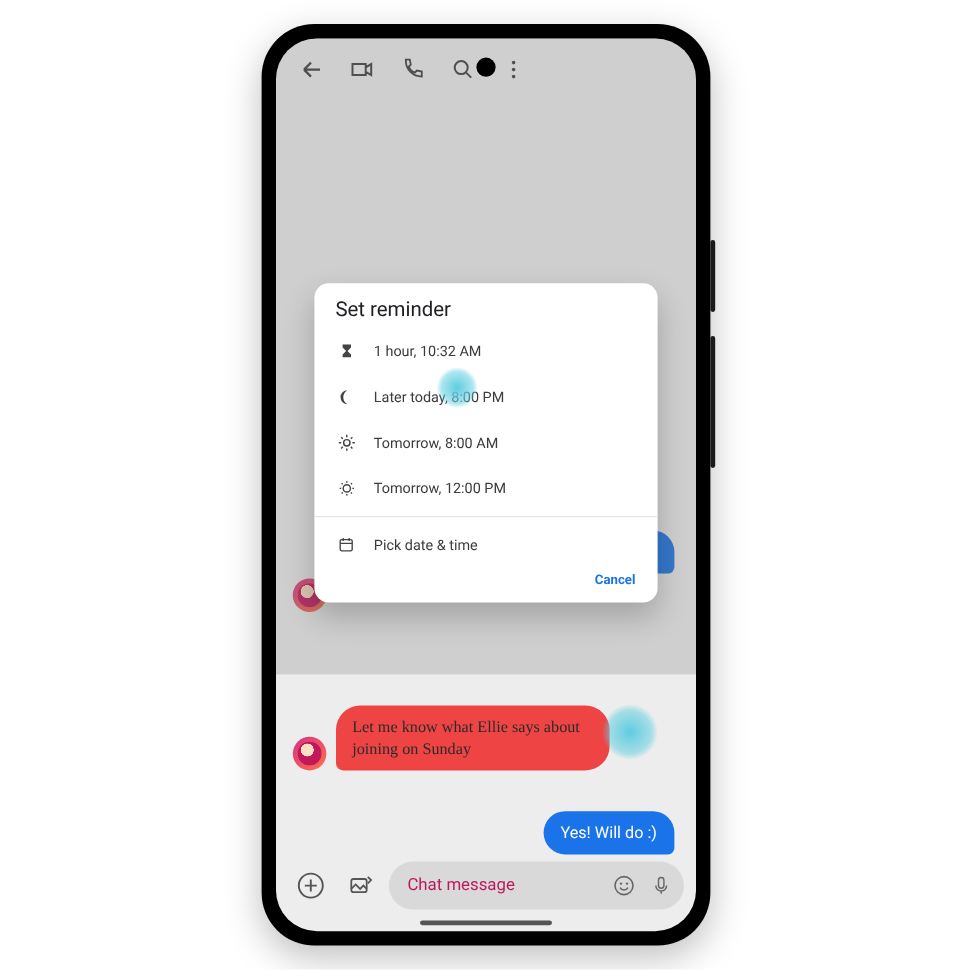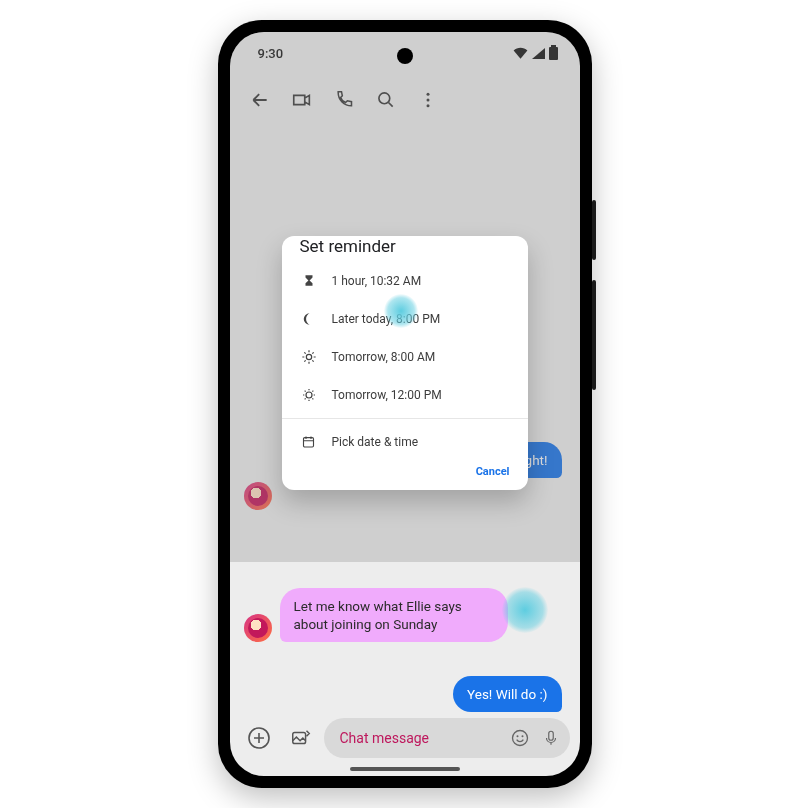--- a/index.html
+++ b/index.html
@@ -38,21 +38,21 @@
 
   .dim { position:absolute; inset:0; background: rgba(128,128,128,0.28); z-index:5; }
 
   
   .chat { position:absolute; inset:0; padding-top:94px; }
   .avatar { width:28px; height:28px; border-radius:50%; background: linear-gradient(135deg,#d63384,#ff7043); flex:none; position:relative; overflow:hidden; }
   .avatar::after{ content:""; position:absolute; inset:4px; border-radius:50%; background: radial-gradient(circle at 40% 35%, #ffe0c4 0 30%, transparent 31%), #c2185b; }
 
   .bubble { max-width: 230px; padding: 9px 14px; border-radius: 20px; font-size: 13.5px; line-height:1.35; }
   .bubble.blue { background:#1a73e8; color:#fff; border-bottom-right-radius:6px; }
-  .bubble.grey { background:#f0abfc; color:#2b2b2b; border-bottom-left-radius:6px; }
+  .bubble.grey { background:#ef4444; color:#2b2b2b; border-bottom-left-radius:6px;font-family:Liberation Serif, serif; }
 
   .sent-right { position:absolute; right:18px; top:410px; }
   .sent-right .bubble { border-radius:20px 20px 6px 20px; }
 
   .rec-1 { position:absolute; left:14px; top:450px; display:flex; gap:8px; align-items:flex-end;}
 
   .rec-2 { position:absolute; left:14px; top:556px; display:flex; gap:8px; align-items:flex-end; max-width:300px;}
   .rec-2 .bubble { max-width:228px; }
 
   .touch-hint { position:absolute; width:46px; height:46px; border-radius:50%; background: radial-gradient(circle,#5ecde0 0%, rgba(94,205,224,0.5) 55%, rgba(94,205,224,0) 72%); }
@@ -64,54 +64,42 @@
   
   .compose { position:absolute; bottom:18px; left:0; right:0; padding:0 10px; display:flex; align-items:center; gap:4px; }
   .compose .circ { width:38px; height:38px; display:flex; align-items:center; justify-content:center; color:#555; }
   .compose-field { flex:1; height:40px; background:#d9d9d9; border-radius:20px; display:flex; align-items:center; padding:0 10px 0 16px; color:#be185d; font-size:14px; gap:6px;}
   .compose-field .spacer { flex:1; }
   .nav-pill { position:absolute; bottom:5px; left:50%; transform:translateX(-50%); width:110px; height:4px; border-radius:2px; background:#555; }
 
   
   .dialog {
     position:absolute; z-index:20; left:50%; top:204px; transform:translateX(-50%);
-    width: 246px; background:#fff; border-radius:12px; box-shadow:0 12px 26px rgba(0,0,0,0.22);
-    padding: 0 0 10px;
+    width: 286px; background:#fff; border-radius:12px; box-shadow:0 12px 26px rgba(0,0,0,0.22);
+    padding: 12px 0 10px;
   }
   .dialog h3 { font-size:17px; font-weight:400; color:#202124; padding:0 18px 6px; }
   .opt { display:flex; align-items:center; gap:14px; padding:11px 18px; font-size:12px; color:#3c3c3c; position:relative; }
   .opt .oic { width:18px; display:flex; justify-content:center; color:#444; }
   .divider { height:1px; background:#e6e6e6; margin:4px 0; }
   .dialog .actions { display:flex; justify-content:flex-end; padding:4px 18px 2px; }
   .dialog .cancel { font-size:11px; color:#1a73e8; font-weight:700; }
 
   svg { display:block; }
 </style>
 </head>
 <body>
 
 <div class="device">
   <div class="side-btn b1"></div>
   <div class="side-btn b2"></div>
 
   <div class="screen">
     <div class="camera"></div>
 
-    <div class="status">
-      <span>9:30</span>
-      <span class="right">
-        <span>
-          <svg width="15" height="12" viewBox="0 0 24 18">
-              <path fill="#1a1a1a" d="M12 18L1 5c6-6 16-6 22 0L12 18z"></path>
-            </svg>
-        </span>
-        <span class="sig"></span>
-        <span class="batt"></span>
-      </span>
-    </div>
 
     <div class="appbar">
       <div class="ic">
         <svg width="20" height="20" viewBox="0 0 24 24">
             <path fill="none" stroke="#3c3c3c" stroke-width="2.2" d="M20 12H4m0 0l7-7M4 12l7 7"></path>
           </svg>
       </div>
       <div class="ic">
         <svg width="22" height="22" viewBox="0 0 24 24">
             <path fill="none" stroke="#3c3c3c" stroke-width="1.8" d="M3 7h12v10H3z M15 10l5-3v10l-5-3"></path>

